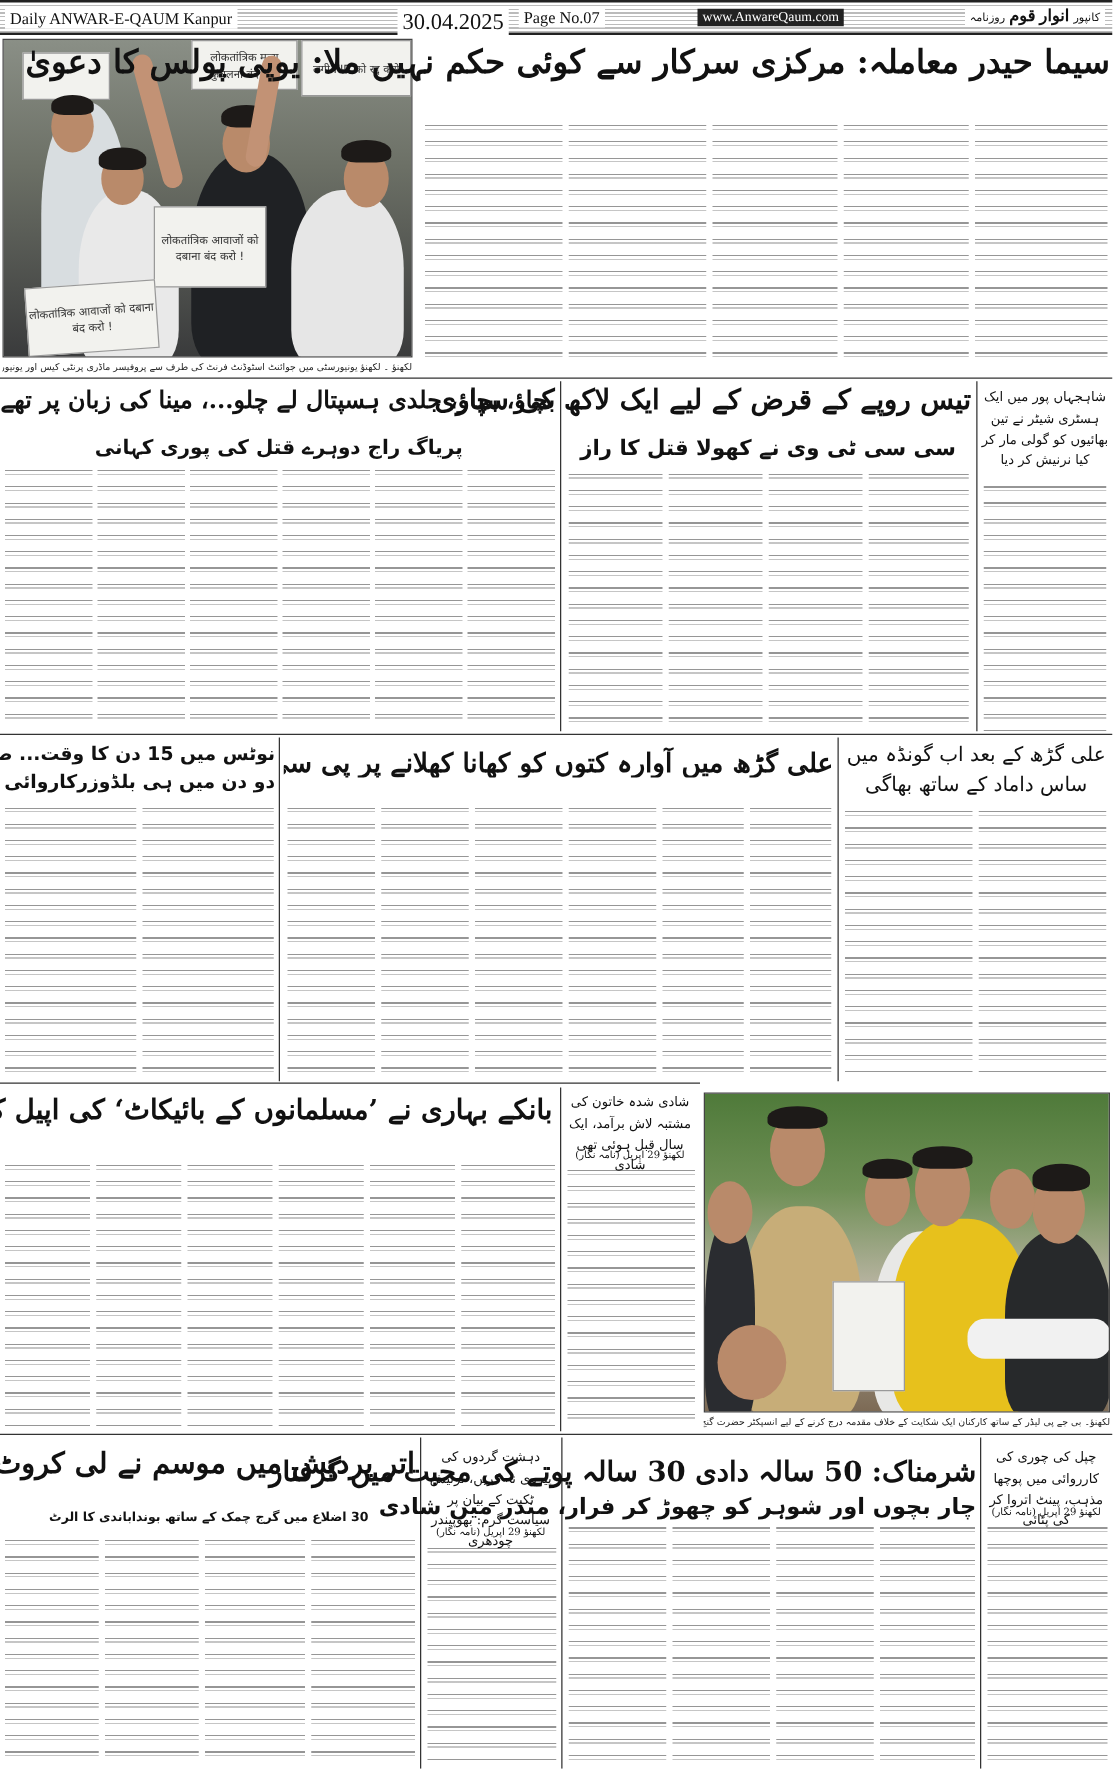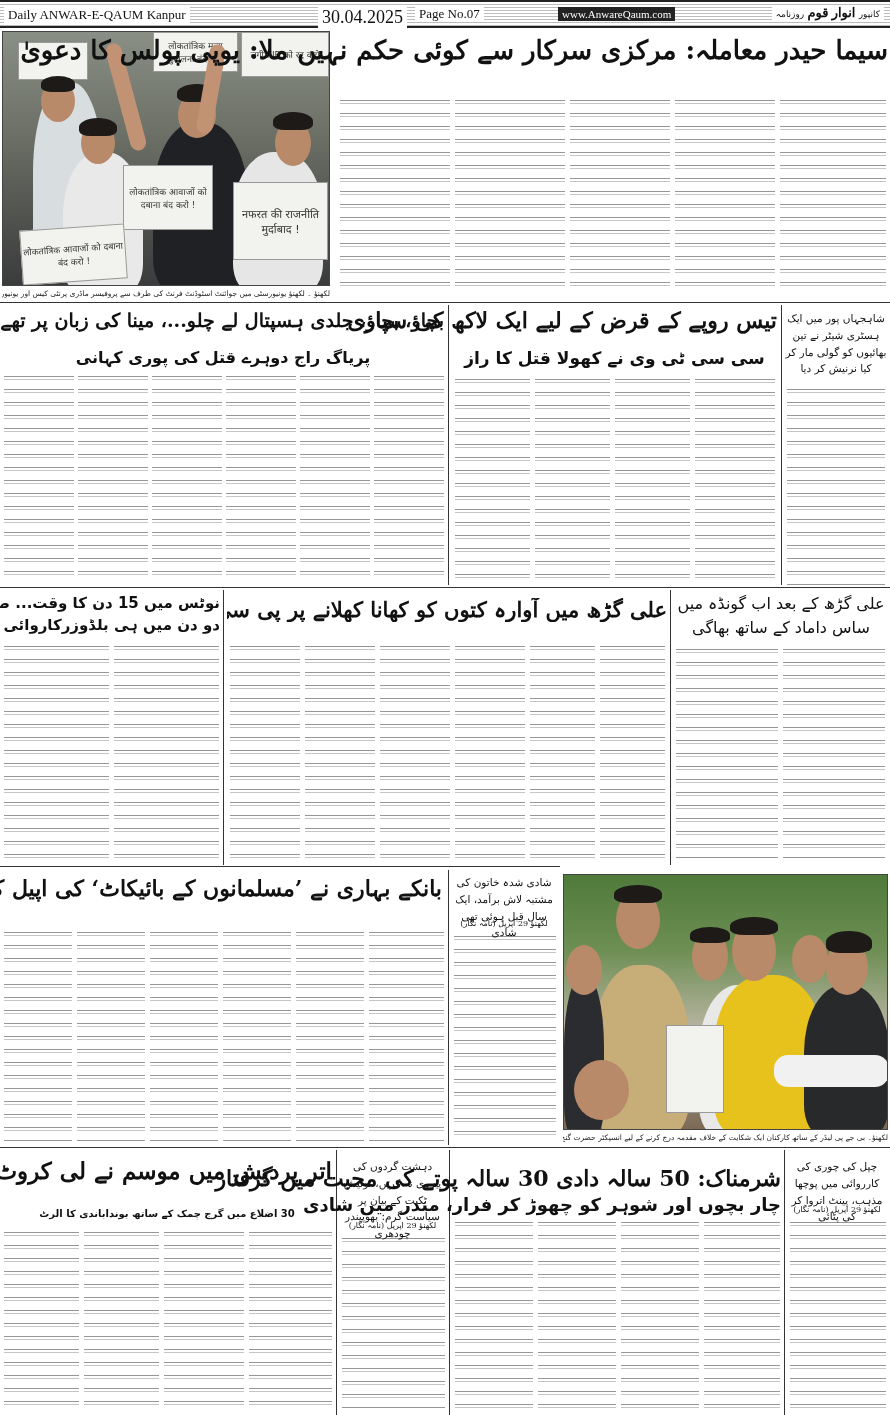--- a/index.html
+++ b/index.html
@@ -90,21 +90,20 @@
   <div class="hair" style="left:174px; top:52px; width:40px; height:18px;"></div>
   <div class="arm" style="left:115px; top:10px; width:16px; height:110px; transform:rotate(-15deg);"></div>
   <div class="arm" style="left:200px; top:12px; width:16px; height:90px; transform:rotate(10deg);"></div>
   <div class="person" style="left:230px; top:120px; width:90px; height:140px; background:#e6e6e6;"></div>
   <div class="head" style="left:272px; top:88px; width:36px; height:46px;"></div>
   <div class="hair" style="left:270px; top:80px; width:40px; height:18px;"></div>
   <div class="person" style="left:60px; top:120px; width:80px; height:140px; background:#e9e9e9;"></div>
   <div class="head" style="left:78px; top:90px; width:34px; height:42px;"></div>
   <div class="hair" style="left:76px; top:86px; width:38px; height:18px;"></div>
   <div class="sign" style="left:120px; top:133px; width:90px; height:65px;">लोकतांत्रिक आवाजों को दबाना बंद करो !</div>
-  <div class="sign" style="left:230px; top:150px; width:95px; height:78px; font-size:11px;">नफरत की राजनीति मुर्दाबाद !</div>
   <div class="sign" style="left:18px; top:195px; width:105px; height:55px; transform:rotate(-4deg);">लोकतांत्रिक आवाजों को दबाना बंद करो !</div>
 </div>
 <div class="caption" style="left:2px; top:289px; width:328px;">لکھنؤ ۔ لکھنؤ یونیورسٹی میں جوائنٹ اسٹوڈنٹ فرنٹ کی طرف سے پروفیسر ماڈری پرنٹی کیس اور یونیورسٹی انتظامیہ کے نوٹس کے خلاف طلبا احتجاج کیا گیا۔</div>
 
 <div class="headline" style="left:336px; top:36px; width:552px; font-size:26px;">سیما حیدر معاملہ: مرکزی سرکار سے کوئی حکم نہیں ملا: یوپی پولس کا دعویٰ</div>
 <div class="textcol" style="left:340px; top:96px; width:110px; height:190px;"></div>
 <div class="textcol" style="left:455px; top:96px; width:110px; height:190px;"></div>
 <div class="textcol" style="left:570px; top:96px; width:100px; height:190px;"></div>
 <div class="textcol" style="left:675px; top:96px; width:100px; height:190px;"></div>
 <div class="textcol" style="left:780px; top:96px; width:106px; height:190px;"></div>

